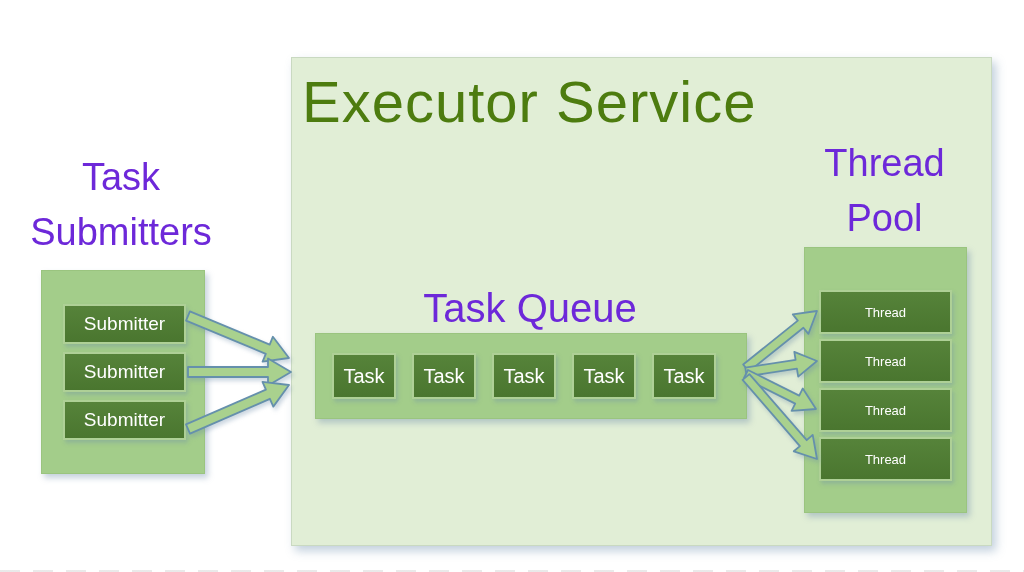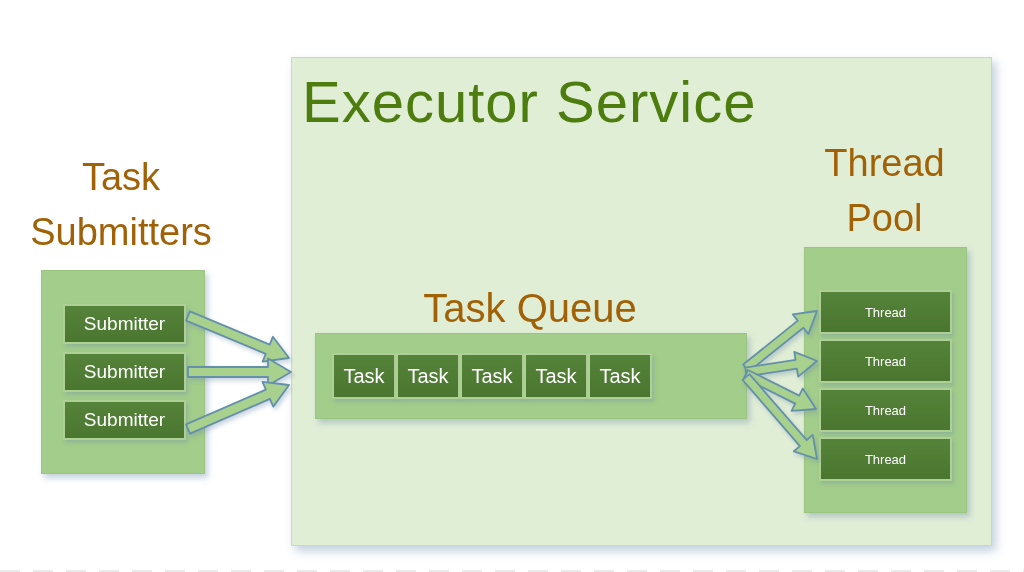--- a/index.html
+++ b/index.html
@@ -26,21 +26,21 @@
     left: 302px; top: 68px;
     font-size: 58px;
     letter-spacing: 1px;
     color: #4d7c0f;
     white-space: nowrap;
   }
 
   
   .group-title {
     position: absolute;
-    color: #a16207;
+    color: #6d28d9;
     text-align: center;
     line-height: 1.45;
   }
   .submitters-title { left: 10px; top: 150px; width: 222px; font-size: 38px; }
   .queue-title      { left: 315px; top: 286px; width: 430px; font-size: 40px; line-height: 1.1; }
   .pool-title       { left: 804px; top: 136px; width: 161px; font-size: 38px; }
 
   
   .green-container {
     position: absolute;
@@ -67,21 +67,21 @@
   .submitter-box { left: 21px; width: 123px; height: 40px; font-size: 19px; }
   .submitter-1 { top: 33px; }
   .submitter-2 { top: 81px; }
   .submitter-3 { top: 129px; }
 
   .task-box { position: relative; width: 64px; height: 46px; font-size: 20px; flex: 0 0 auto; }
   .queue-bar-inner {
     position: absolute; inset: 0;
     display: flex;
     align-items: center;
-    gap: 0;
+    gap: 16px;
     padding-left: 16px;
   }
 
   .thread-box { left: 14px; width: 133px; height: 44px; font-size: 13px; }
   .thread-1 { top: 42px; }
   .thread-2 { top: 91px; }
   .thread-3 { top: 140px; }
   .thread-4 { top: 189px; }
 
   

